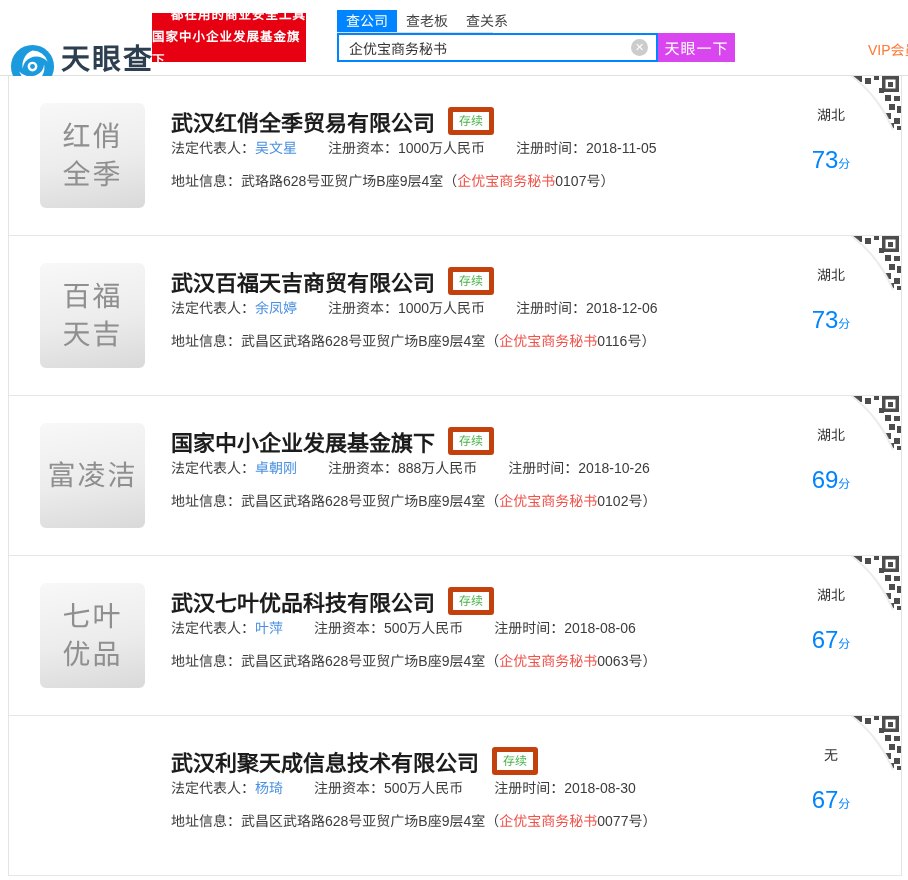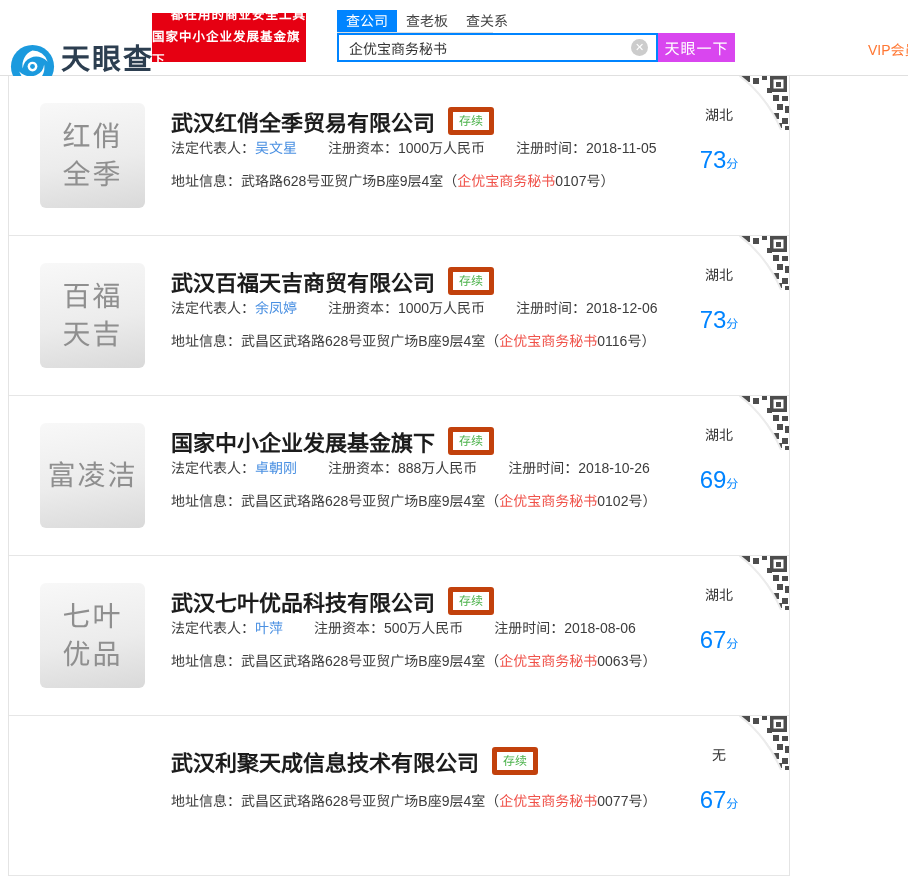--- a/index.html
+++ b/index.html
@@ -30,21 +30,21 @@
     font-family:inherit; background:transparent; }
   .clear-icon { width:17px; height:17px; border-radius:50%; background:#ccc; color:#fff;
     font-size:11px; line-height:17px; text-align:center; cursor:pointer; flex:none; }
   .search-btn { width:77px; height:29px; background:#d946ef; color:#fff; border:none;
     font-size:15px; cursor:pointer; font-family:inherit; letter-spacing:1px; }
 
   .vip-link { position:absolute; left:868px; top:39px; color:#ff7733; font-size:14px;
     white-space:nowrap; cursor:pointer; }
 
   
-  .container { margin-left:8px; width:782px; border-left:1px solid #e4e4e4;
+  .container { margin-left:8px; width:894px; border-left:1px solid #e4e4e4;
     border-right:1px solid #e4e4e4; background:#fff; }
   .card { position:relative; height:160px; border-bottom:1px solid #e6e6e6; background:#fff; }
 
   .avatar { position:absolute; left:31px; top:27px; width:105px; height:105px; border-radius:6px;
     background:linear-gradient(170deg,#f8f8f8 0%,#ececec 55%,#d9d9d9 100%);
     display:flex; flex-direction:column; justify-content:center; align-items:center;
     font-size:28px; color:#8f8f8f; line-height:1.35; letter-spacing:2px; cursor:pointer; }
 
   .card-main { margin-left:162px; padding-top:29px; }
   .name-row { display:flex; align-items:center; }
@@ -303,20 +303,25 @@
     </svg>
   </div>
 
   <div class="card">
 
     <div class="card-main">
       <div class="name-row">
         <span class="company-name">武汉利聚天成信息技术有限公司</span>
         <span class="status-badge">存续</span>
       </div>
+      <div class="detail-row">
+        <span class="detail-item"><span>法定代表人：</span><span class="rep-link">杨琦</span></span>
+        <span class="detail-item"><span>注册资本：</span><span>500万人民币</span></span>
+        <span class="detail-item"><span>注册时间：</span><span>2018-08-30</span></span>
+      </div>
       <div class="address-row">
         <span>地址信息：</span><span>武昌区武珞路628号亚贸广场B座9层4室（</span><span class="highlight">企优宝商务秘书</span><span>0077号）</span>
       </div>
     </div>
 
     <div class="province">无</div>
     <div class="score">
       <span class="score-num">67</span><span class="score-suffix">分</span>
     </div>
 

